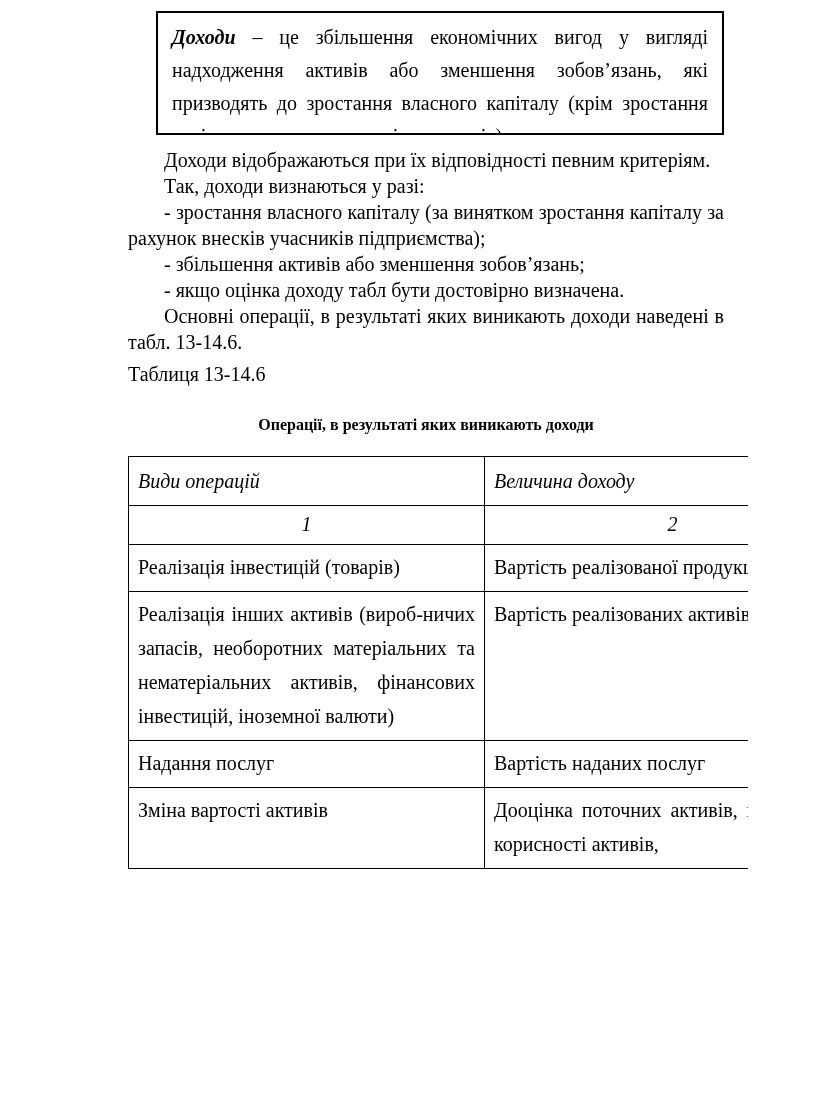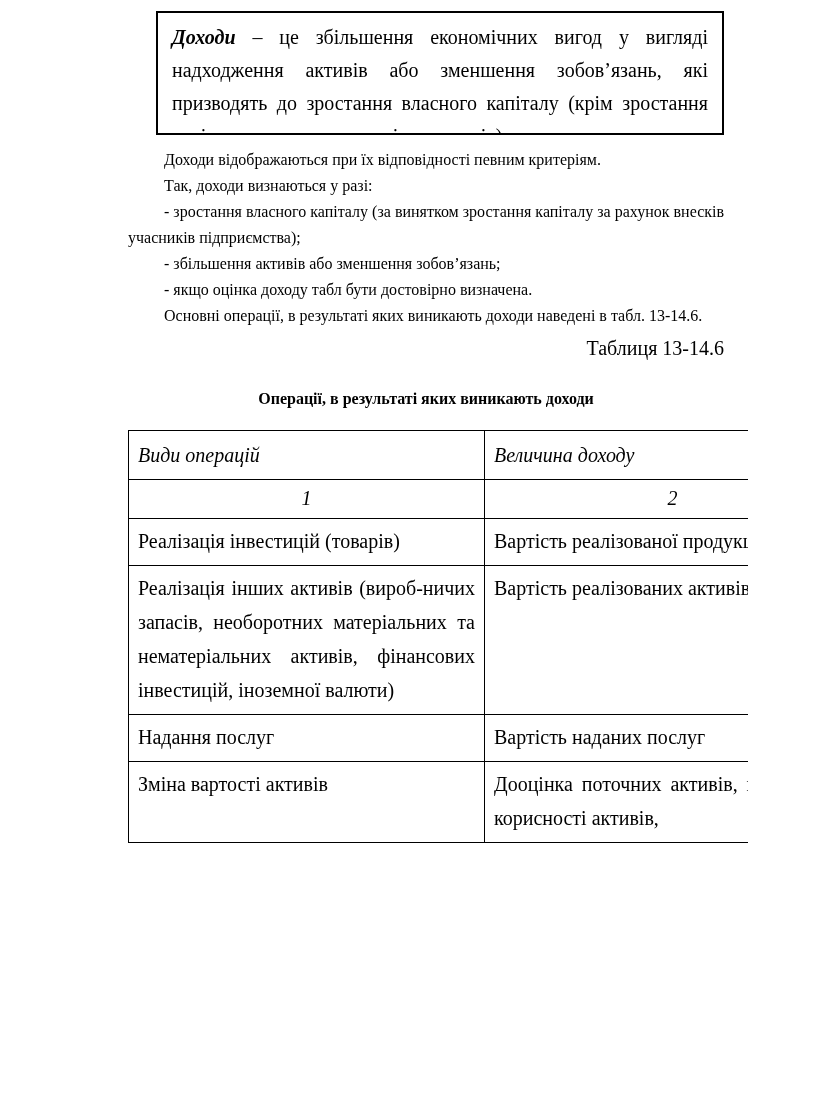--- a/index.html
+++ b/index.html
@@ -29,32 +29,31 @@
     font-size: 20px;
     line-height: 33px;
     text-align: justify;
   }
   .def-term {
     font-style: italic;
     font-weight: bold;
   }
   .body-text {
     margin-top: 12px;
-    font-size: 16px;
+    font-size: 20px;
     line-height: 26px;
     text-align: justify;
   }
   .body-text p {
     margin: 0;
     text-indent: 36px;
   }
   .caption {
     margin: 8px 0 0 0;
     font-size: 20px;
-    text-align: right;
   }
   .tbl-title {
     margin: 30px 0 0 0;
     font-size: 16px;
     font-weight: bold;
     text-align: center;
   }
   table.ops {
     margin-top: 22px;
     width: 732px;

